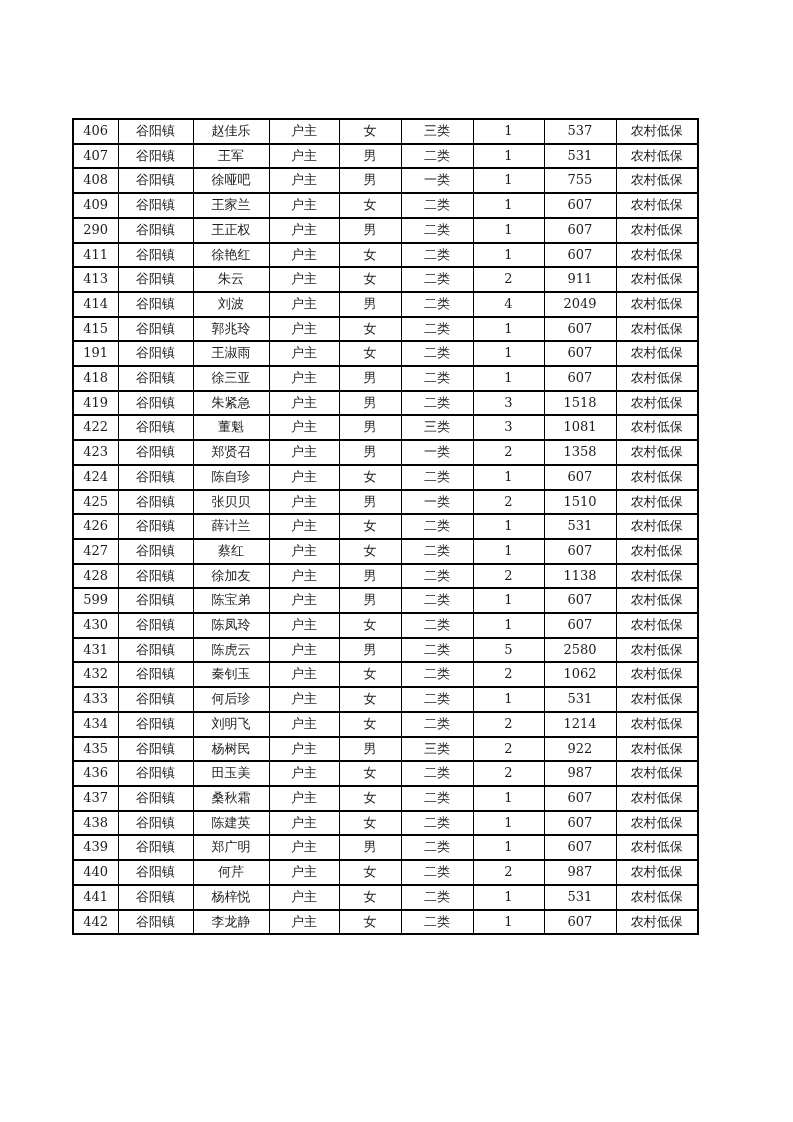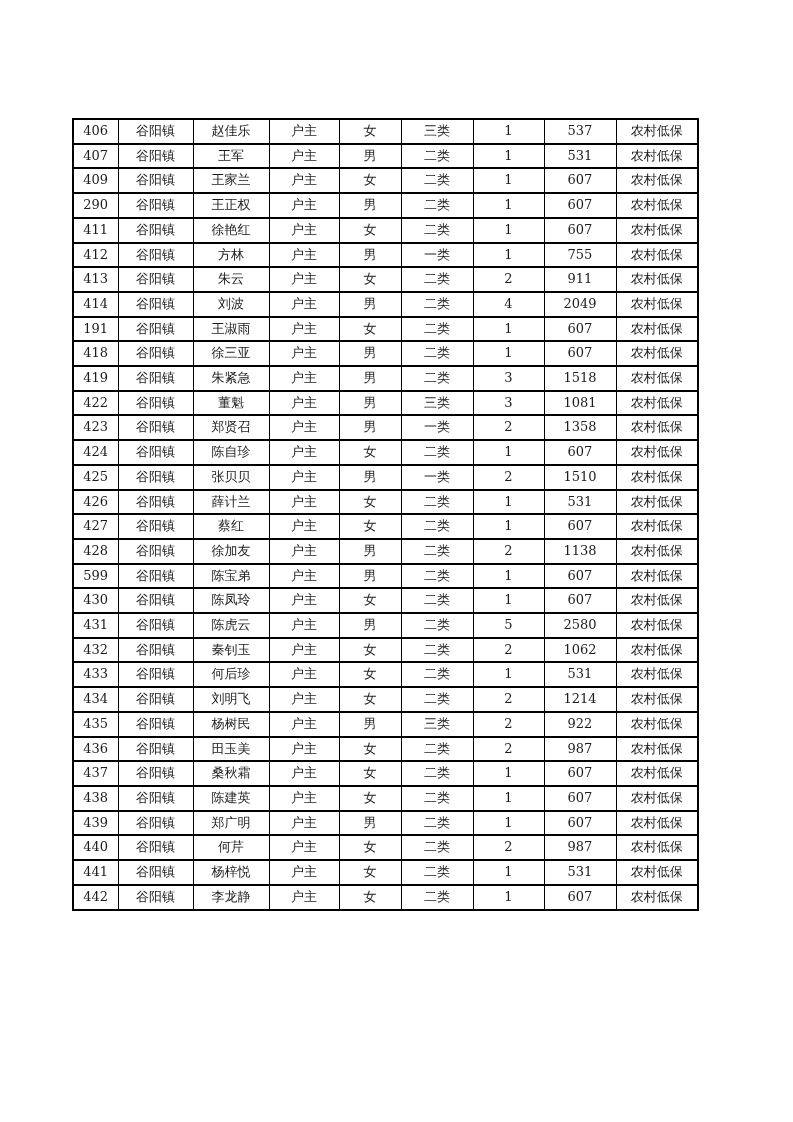--- a/index.html
+++ b/index.html
@@ -80,20 +80,31 @@
     <td>谷阳镇</td>
     <td>王军</td>
     <td>户主</td>
     <td>男</td>
     <td>二类</td>
     <td>1</td>
     <td>531</td>
     <td>农村低保</td>
   </tr>
         <tr>
+    <td>408</td>
+    <td>谷阳镇</td>
+    <td>徐哑吧</td>
+    <td>户主</td>
+    <td>男</td>
+    <td>一类</td>
+    <td>1</td>
+    <td>755</td>
+    <td>农村低保</td>
+  </tr>
+        <tr>
     <td>409</td>
     <td>谷阳镇</td>
     <td>王家兰</td>
     <td>户主</td>
     <td>女</td>
     <td>二类</td>
     <td>1</td>
     <td>607</td>
     <td>农村低保</td>
   </tr>
@@ -110,31 +121,20 @@
   </tr>
         <tr>
     <td>411</td>
     <td>谷阳镇</td>
     <td>徐艳红</td>
     <td>户主</td>
     <td>女</td>
     <td>二类</td>
     <td>1</td>
     <td>607</td>
-    <td>农村低保</td>
-  </tr>
-        <tr>
-    <td>412</td>
-    <td>谷阳镇</td>
-    <td>方林</td>
-    <td>户主</td>
-    <td>男</td>
-    <td>一类</td>
-    <td>1</td>
-    <td>755</td>
     <td>农村低保</td>
   </tr>
         <tr>
     <td>413</td>
     <td>谷阳镇</td>
     <td>朱云</td>
     <td>户主</td>
     <td>女</td>
     <td>二类</td>
     <td>2</td>
@@ -143,20 +143,31 @@
   </tr>
         <tr>
     <td>414</td>
     <td>谷阳镇</td>
     <td>刘波</td>
     <td>户主</td>
     <td>男</td>
     <td>二类</td>
     <td>4</td>
     <td>2049</td>
+    <td>农村低保</td>
+  </tr>
+        <tr>
+    <td>415</td>
+    <td>谷阳镇</td>
+    <td>郭兆玲</td>
+    <td>户主</td>
+    <td>女</td>
+    <td>二类</td>
+    <td>1</td>
+    <td>607</td>
     <td>农村低保</td>
   </tr>
         <tr>
     <td>191</td>
     <td>谷阳镇</td>
     <td>王淑雨</td>
     <td>户主</td>
     <td>女</td>
     <td>二类</td>
     <td>1</td>

